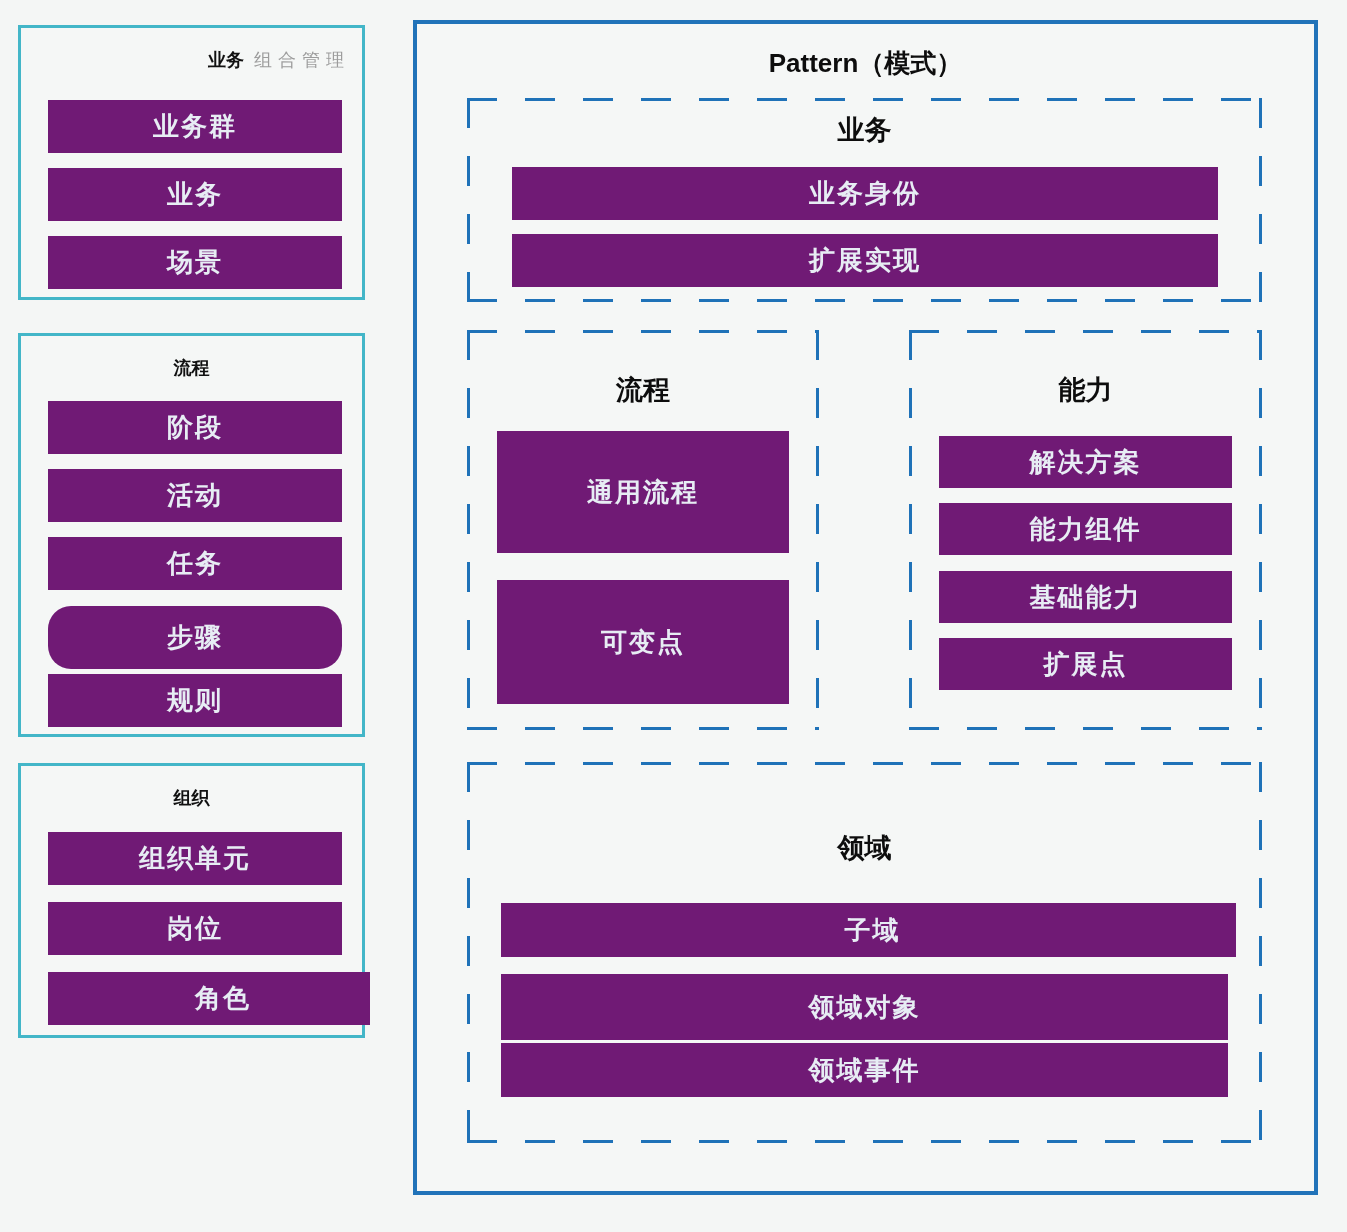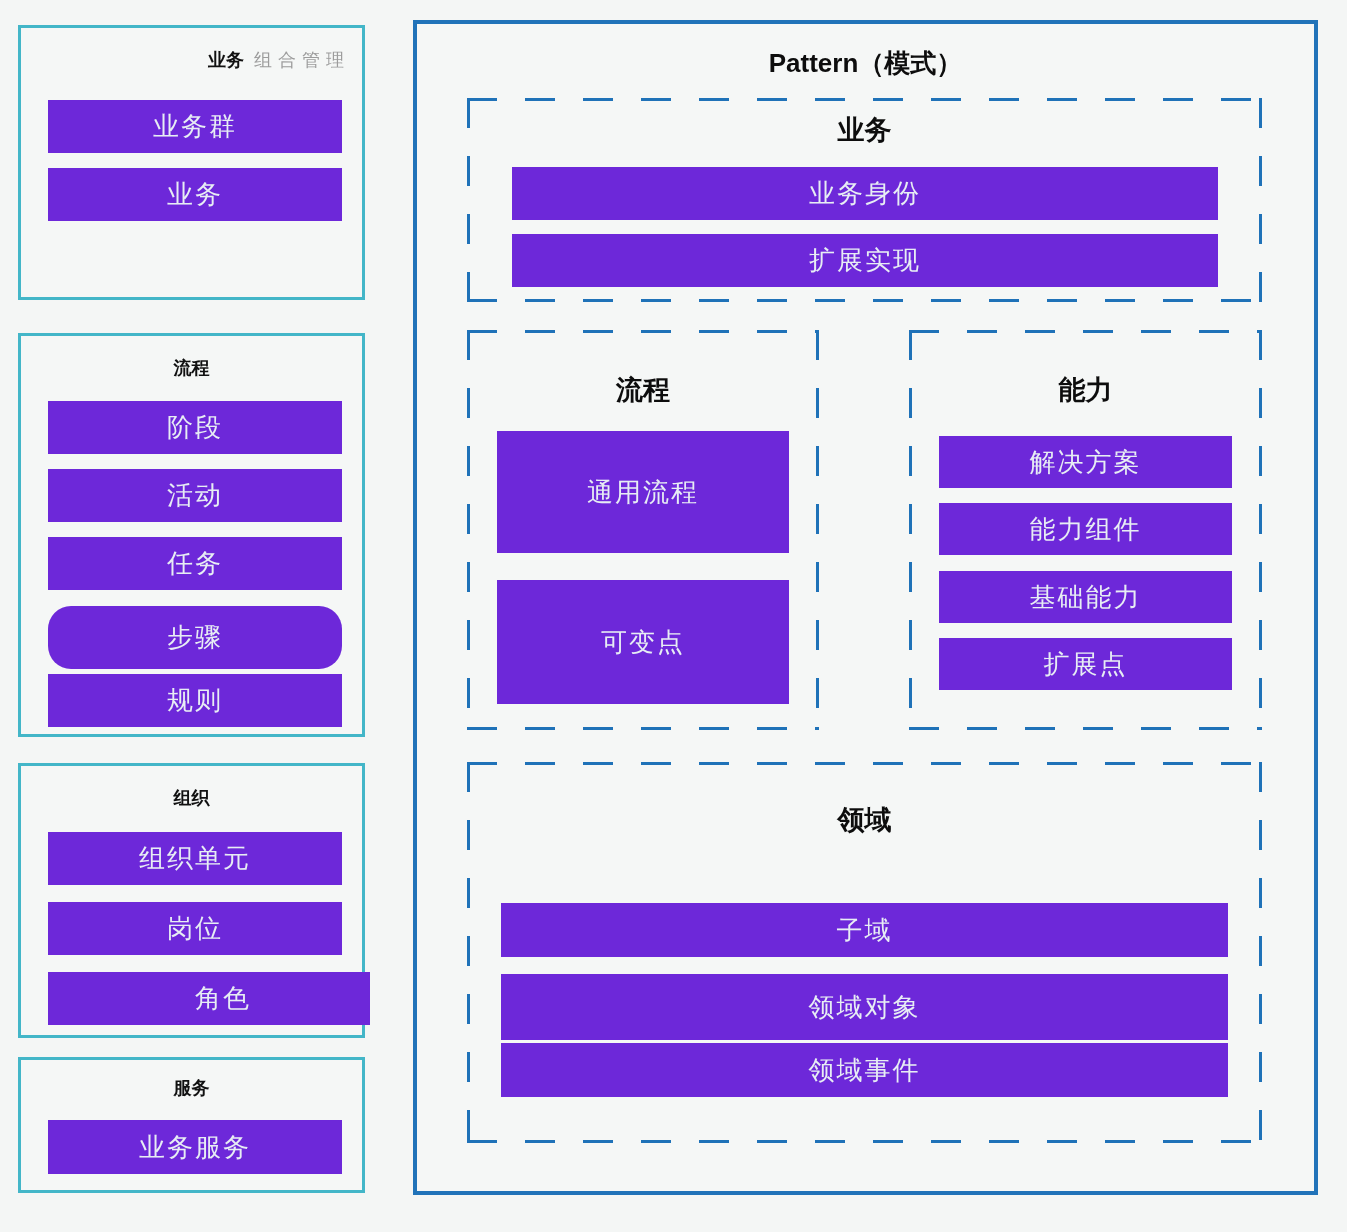--- a/index.html
+++ b/index.html
@@ -38,27 +38,27 @@
   }
   .t-sub {
     font-weight: normal;
     color: #9c9c9c;
     letter-spacing: 6px;
     margin-left: 10px;
   }
   
   .bar {
     position: absolute;
-    background: #6d28d9;
+    background: #701a75;
     color: #e7edf4;
     display: flex;
     align-items: center;
     justify-content: center;
     font-size: 26px;
-    font-weight: 400;
+    font-weight: 700;
     letter-spacing: 2px;
     white-space: nowrap;
   }
   
   .pattern {
     position: absolute;
     left: 413px; top: 20px;
     width: 905px; height: 1175px;
     box-sizing: border-box;
     border: 4px solid #2173b9;
@@ -99,42 +99,39 @@
 <body>
 
 <div class="stage">
 
   <section class="panel" style="left:18px; top:25px; width:347px; height:275px;">
     <div class="panel-title right-align">
       <span>业务</span><span class="t-sub">组合管理</span>
     </div>
     <div class="bar" style="left:27px; top:72px;  width:294px; height:53px;">业务群</div>
     <div class="bar" style="left:27px; top:140px; width:294px; height:53px;">业务</div>
+    <div class="bar" style="left:27px; top:208px; width:294px; height:53px;">场景</div>
   </section>
 
   <section class="panel" style="left:18px; top:333px; width:347px; height:404px;">
     <div class="panel-title">流程</div>
     <div class="bar" style="left:27px; top:65px;  width:294px; height:53px;">阶段</div>
     <div class="bar" style="left:27px; top:133px; width:294px; height:53px;">活动</div>
     <div class="bar" style="left:27px; top:201px; width:294px; height:53px;">任务</div>
     <div class="bar" style="left:27px; top:270px; width:294px; height:63px;border-radius:23px;">步骤</div>
     <div class="bar" style="left:27px; top:338px; width:294px; height:53px;">规则</div>
   </section>
 
   <section class="panel" style="left:18px; top:763px; width:347px; height:275px;">
     <div class="panel-title">组织</div>
     <div class="bar" style="left:27px; top:66px;  width:294px; height:53px;">组织单元</div>
     <div class="bar" style="left:27px; top:136px; width:294px; height:53px;">岗位</div>
     <div class="bar" style="left:27px; top:206px; width:294px; height:53px;padding-left:28px;">角色</div>
   </section>
 
-  <section class="panel" style="left:18px; top:1057px; width:347px; height:136px;">
-    <div class="panel-title" style="top:16px;">服务</div>
-    <div class="bar" style="left:27px; top:60px; width:294px; height:54px;">业务服务</div>
-  </section>
 
   <section class="pattern">
     <div class="pattern-title">Pattern（模式）</div>
 
     <div class="dashed" style="left:50px; top:74px; width:795px; height:204px;">
       <div class="section-title" style="top:14px;">业务</div>
       <div class="bar" style="left:45px; top:69px;  width:706px; height:53px;">业务身份</div>
       <div class="bar" style="left:45px; top:136px; width:706px; height:53px;">扩展实现</div>
     </div>
 
@@ -146,20 +143,20 @@
 
     <div class="dashed" style="left:492px; top:306px; width:353px; height:400px;">
       <div class="section-title" style="top:42px;">能力</div>
       <div class="bar" style="left:30px; top:106px; width:293px; height:52px;">解决方案</div>
       <div class="bar" style="left:30px; top:173px; width:293px; height:52px;">能力组件</div>
       <div class="bar" style="left:30px; top:241px; width:293px; height:52px;">基础能力</div>
       <div class="bar" style="left:30px; top:308px; width:293px; height:52px;">扩展点</div>
     </div>
 
     <div class="dashed" style="left:50px; top:738px; width:795px; height:381px;">
-      <div class="section-title" style="top:40px;">领域</div>
-      <div class="bar" style="left:34px; top:141px; width:727px; height:54px;">子域</div>
+      <div class="section-title" style="top:68px;">领域</div>
+      <div class="bar" style="left:34px; top:141px; width:727px; height:54px;padding-left:8px;">子域</div>
       <div class="bar" style="left:34px; top:212px; width:727px; height:66px;">领域对象</div>
       <div class="bar" style="left:34px; top:281px; width:727px; height:54px;">领域事件</div>
     </div>
   </section>
 
 </div>
 
 </body></html>

